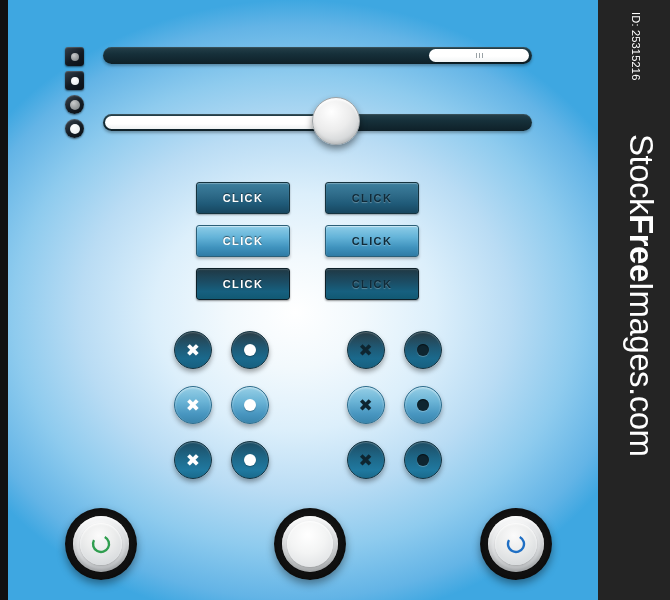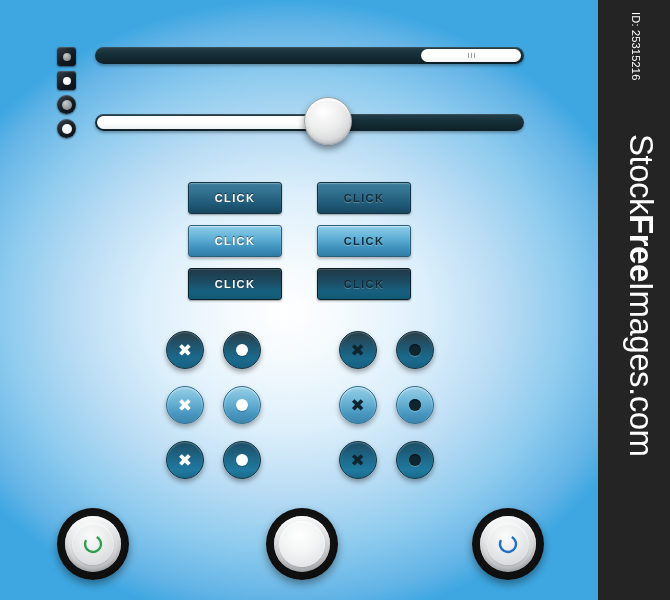--- a/index.html
+++ b/index.html
@@ -5,21 +5,21 @@
   html,body{margin:0;padding:0;}
   body{
     width:670px;height:600px;overflow:hidden;
     font-family:"Liberation Sans", sans-serif;
     background:#111;
   }
   #stage{position:relative;width:670px;height:600px;overflow:hidden;}
 
   
   #canvas{
-    position:absolute;left:0;top:0;width:598px;height:600px;
+    position:absolute;left:8px;top:0;width:598px;height:600px;
     background:
       radial-gradient(ellipse 62% 52% at 48% 52%, #ffffff 0%, #f2f9fd 18%, #dceffb 38%, #b9dcf4 58%, #8ecbee 76%, #63b4e6 92%, #3ea7e1 100%);
   }
 
   
   #toggle-col{position:absolute;left:57px;top:47px;width:26px;}
   .sq-toggle{
     width:19px;height:19px;margin-bottom:5px;border-radius:3px;
     background:linear-gradient(145deg,#35404a 0%,#121a22 55%,#0b1016 100%);
     box-shadow:0 1px 2px rgba(0,0,0,.55), inset 0 1px 1px rgba(255,255,255,.18);

